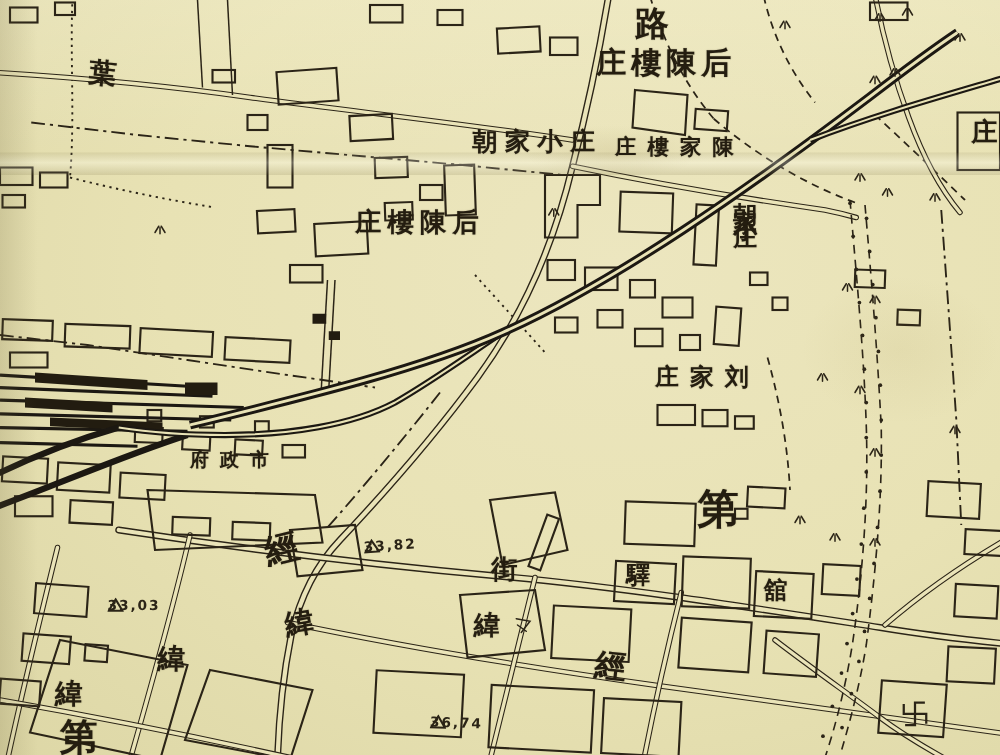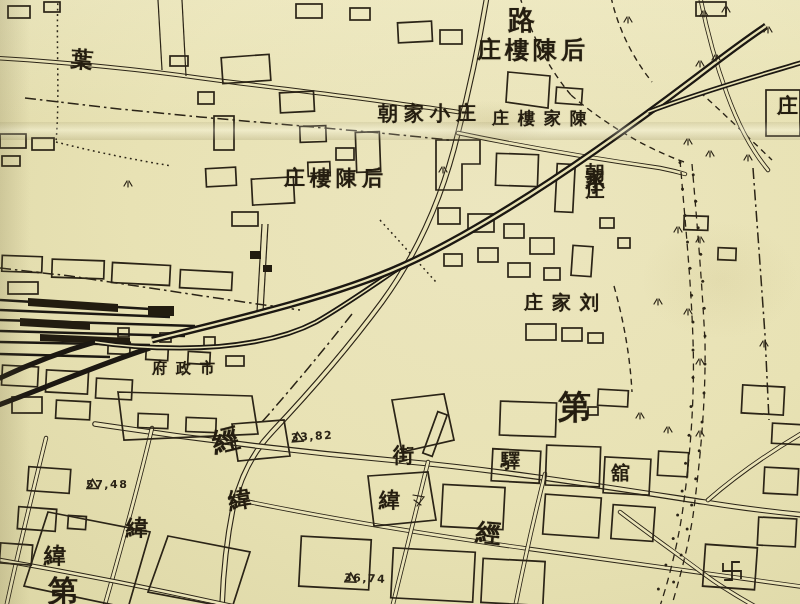--- a/index.html
+++ b/index.html
@@ -322,21 +322,21 @@
 <div class="elev" style="left:291px;top:430px;transform:rotate(-4deg)">
   <svg width="13" height="12">
         <polygon points="6.5,1.5 12,10.5 1,10.5"></polygon>
       </svg>
   <span>33,82</span>
 </div>
 <div class="elev" style="left:86px;top:478px">
   <svg width="13" height="12">
         <polygon points="6.5,1.5 12,10.5 1,10.5"></polygon>
       </svg>
-  <span>57,48</span>
+  <span>33,03</span>
 </div>
 <div class="elev" style="left:344px;top:572px;transform:rotate(2deg)">
   <svg width="13" height="12">
         <polygon points="6.5,1.5 12,10.5 1,10.5"></polygon>
       </svg>
   <span>36,74</span>
 </div>
 
 </div>
 

